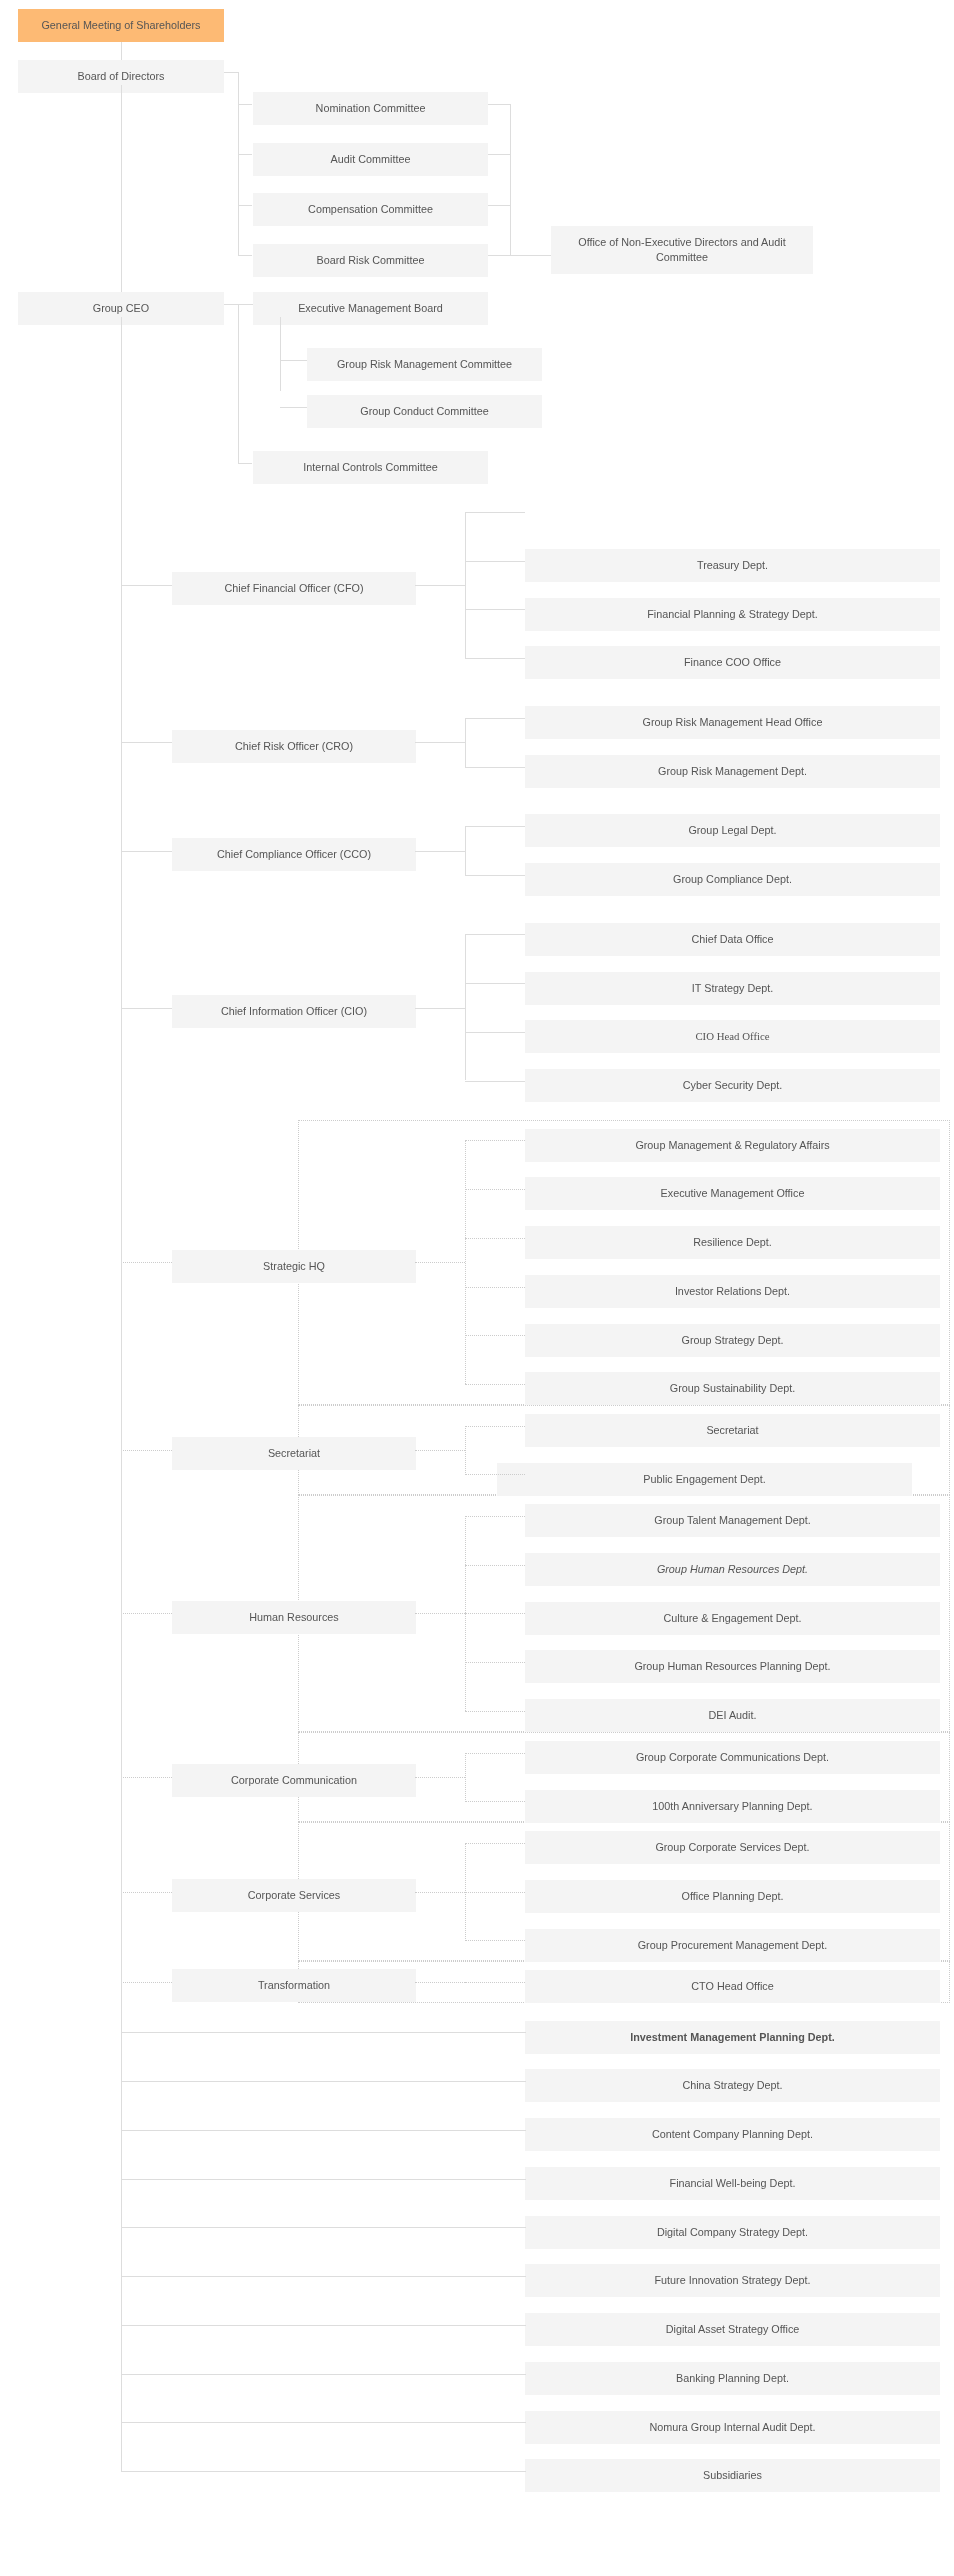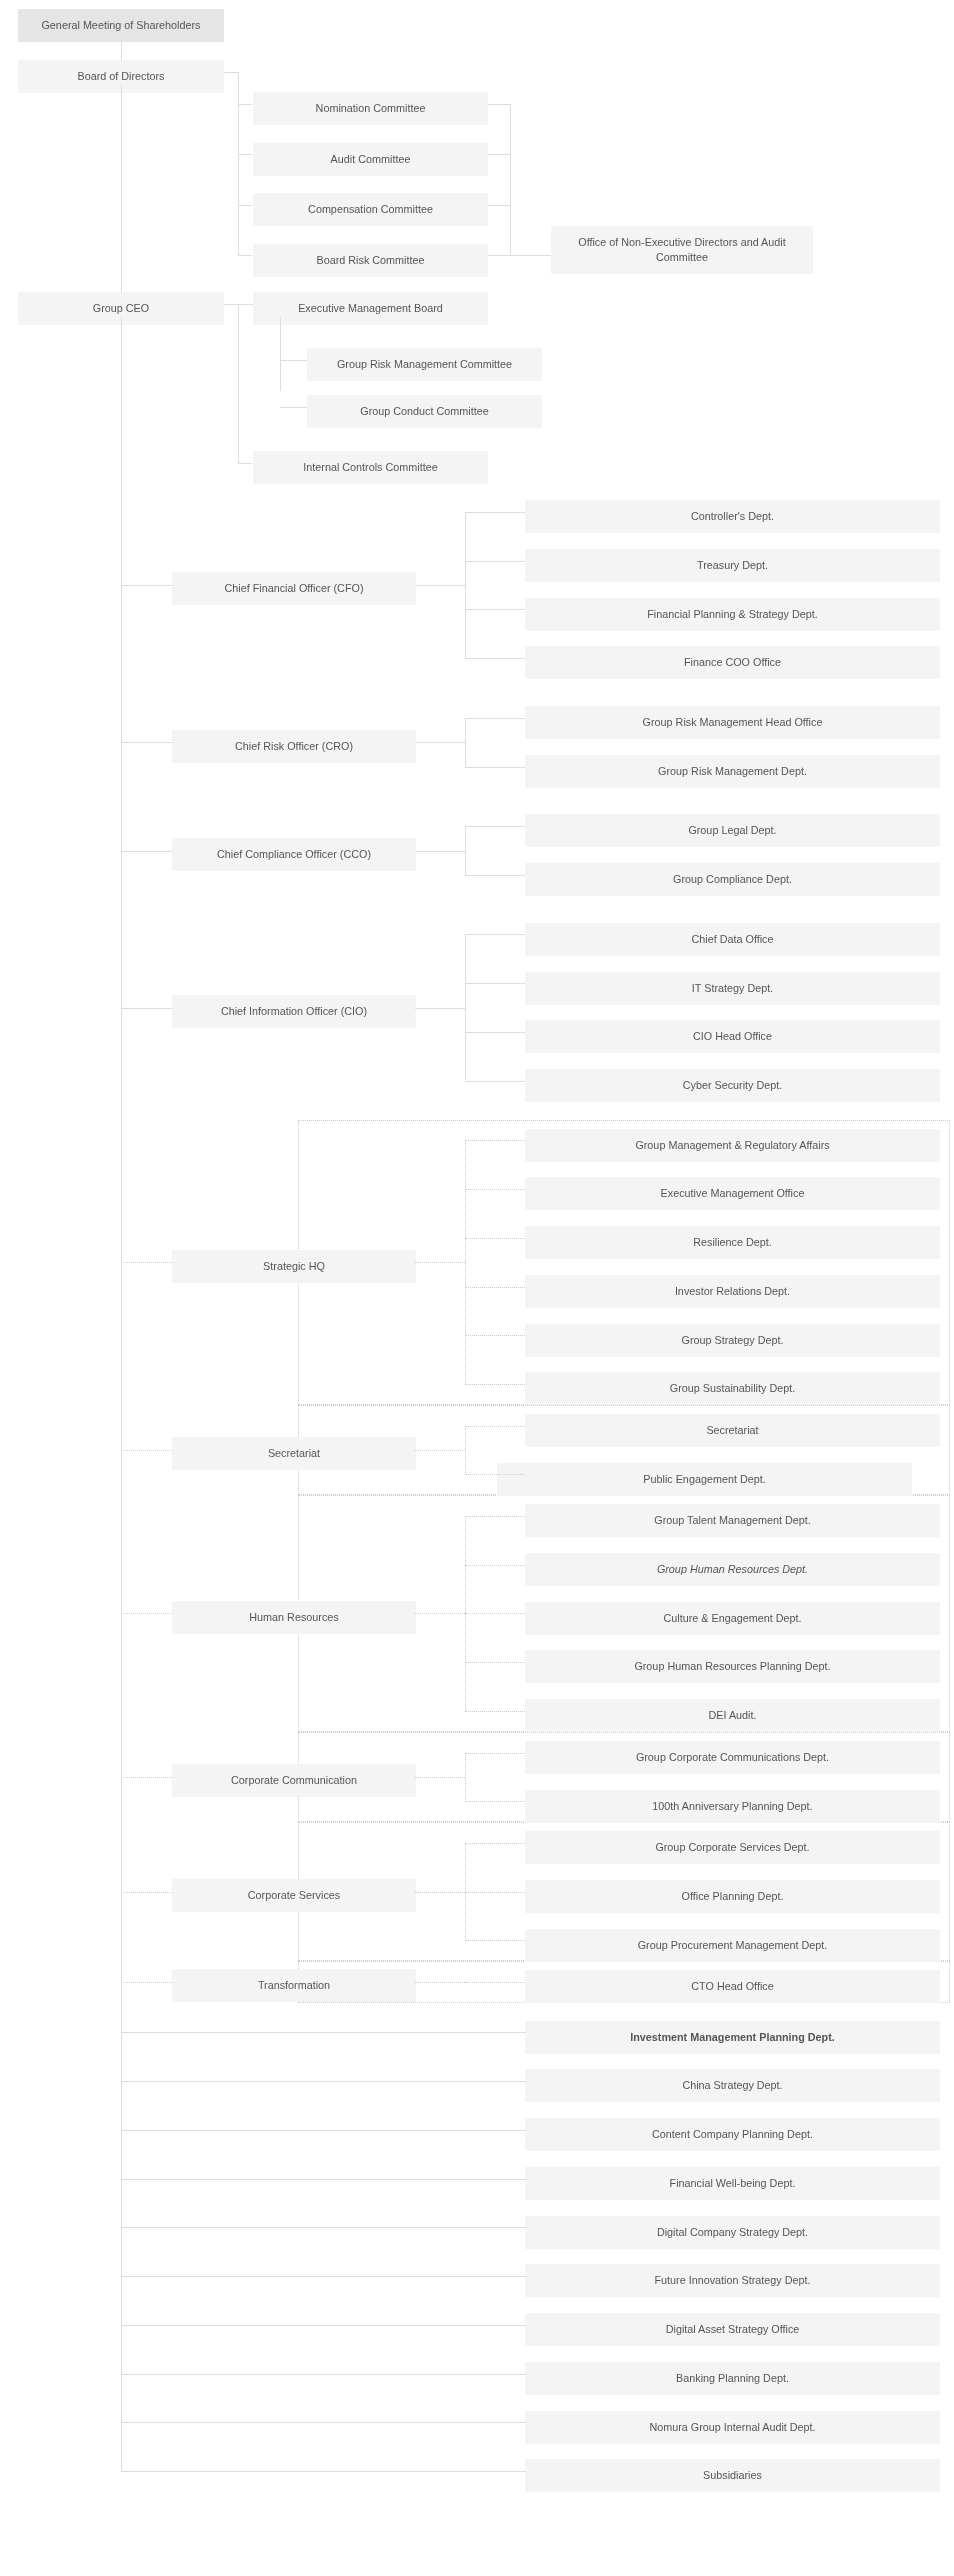--- a/index.html
+++ b/index.html
@@ -13,21 +13,21 @@
   }
   .box {
     background: #f4f4f4;
     padding: 9px 12.6px;
     text-align: center;
     display: flex;
     align-items: center;
     justify-content: center;
     line-height: 1.4;
   }
-  .box-lg { background: #e5e5e5; }
+  .box-lg { background: #fdba74; }
   .chart { position: relative; width: 939px; }
   .abs { position: absolute; }
   .line-v { position: absolute; width: 0.9px; background: #ddd; }
   .line-h { position: absolute; height: 0.9px; background: #ddd; }
   .line-v-dot { position: absolute; width: 0; border-left: 0.9px dotted #ccc; }
   .line-h-dot { position: absolute; height: 0; border-top: 0.9px dotted #ccc; }
 </style>
 </head>
 <body>
 
@@ -67,21 +67,20 @@
     <div class="line-h" style="top: 351px; left: 271px; width: 27px;"></div>
     <div class="abs box" style="left: 298px; top: 386px; width: 235px; min-height: 25px;">Group Conduct Committee</div>
     <div class="line-h" style="top: 398px; left: 271px; width: 27px;"></div>
     <div class="abs box" style="left: 244px; top: 442px; width: 235px; min-height: 25px;">Internal Controls Committee</div>
     <div class="line-h" style="top: 454px; left: 229px; width: 14.4px;"></div>
     <div class="line-v" style="left: 229px; top: 295px; height: 159px;"></div>
     <div class="abs box" style="left: 163px; top: 563px; width: 244px; min-height: 25px;">Chief  Financial Officer (CFO)</div>
     <div class="line-h" style="top: 576px; left: 112px; width: 51px;"></div>
     <div class="line-v" style="left: 456px; top: 503px; height: 146px;"></div>
     <div class="line-h" style="top: 576px; left: 406px; width: 50px;"></div>
-    <div class="abs box" style="left: 516px; top: 491px; width: 415px; min-height: 23.5px;">Controller's Dept.</div>
     <div class="line-h" style="top: 503px; left: 456px; width: 60px;"></div>
     <div class="abs box" style="left: 516px; top: 540px; width: 415px; min-height: 23.5px;">Treasury Dept.</div>
     <div class="line-h" style="top: 552px; left: 456px; width: 60px;"></div>
     <div class="abs box" style="left: 516px; top: 589px; width: 415px; min-height: 23.5px;">Financial Planning &amp; Strategy Dept.</div>
     <div class="line-h" style="top: 600px; left: 456px; width: 60px;"></div>
     <div class="abs box" style="left: 516px; top: 637px; width: 415px; min-height: 23.5px;">Finance COO Office</div>
     <div class="line-h" style="top: 649px; left: 456px; width: 60px;"></div>
     <div class="abs box" style="left: 163px; top: 721px; width: 244px; min-height: 25px;">Chief  Risk Officer (CRO)</div>
     <div class="line-h" style="top: 733px; left: 112px; width: 51px;"></div>
     <div class="line-v" style="left: 456px; top: 709px; height: 49px;"></div>
@@ -99,21 +98,21 @@
     <div class="abs box" style="left: 516px; top: 854px; width: 415px; min-height: 23.5px;">Group Compliance Dept.</div>
     <div class="line-h" style="top: 866px; left: 456px; width: 60px;"></div>
     <div class="abs box" style="left: 163px; top: 986px; width: 244px; min-height: 25px;">Chief  Information Officer (CIO)</div>
     <div class="line-h" style="top: 999px; left: 112px; width: 51px;"></div>
     <div class="line-v" style="left: 456px; top: 925px; height: 146px;"></div>
     <div class="line-h" style="top: 999px; left: 406px; width: 50px;"></div>
     <div class="abs box" style="left: 516px; top: 914px; width: 415px; min-height: 23.5px;">Chief Data Office</div>
     <div class="line-h" style="top: 925px; left: 456px; width: 60px;"></div>
     <div class="abs box" style="left: 516px; top: 963px; width: 415px; min-height: 23.5px;">IT Strategy Dept.</div>
     <div class="line-h" style="top: 974px; left: 456px; width: 60px;"></div>
-    <div class="abs box" style="left: 516px; top: 1011px; width: 415px; min-height: 23.5px;">CIO Head Office</div>
+    <div class="abs box" style="left: 516px; top: 1011px; width: 415px; min-height: 23.5px; font-family: Liberation Serif, serif;">CIO Head Office</div>
     <div class="line-h" style="top: 1023px; left: 456px; width: 60px;"></div>
     <div class="abs box" style="left: 516px; top: 1060px; width: 415px; min-height: 23.5px;">Cyber Security Dept.</div>
     <div class="line-h" style="top: 1072px; left: 456px; width: 60px;"></div>
     <div class="abs box" style="left: 163px; top: 1241px; width: 244px; min-height: 25px;">Strategic HQ</div>
     <div class="line-h-dot" style="top: 1253px; left: 112px; width: 51px;"></div>
     <div class="line-v-dot" style="left: 456px; top: 1131px; height: 244px;"></div>
     <div class="line-h-dot" style="top: 1253px; left: 406px; width: 50px;"></div>
     <div class="abs box" style="left: 516px; top: 1120px; width: 415px; min-height: 23.5px;">Group Management &amp; Regulatory Affairs</div>
     <div class="line-h-dot" style="top: 1131px; left: 456px; width: 60px;"></div>
     <div class="abs box" style="left: 516px; top: 1168px; width: 415px; min-height: 23.5px;">Executive Management Office</div>

